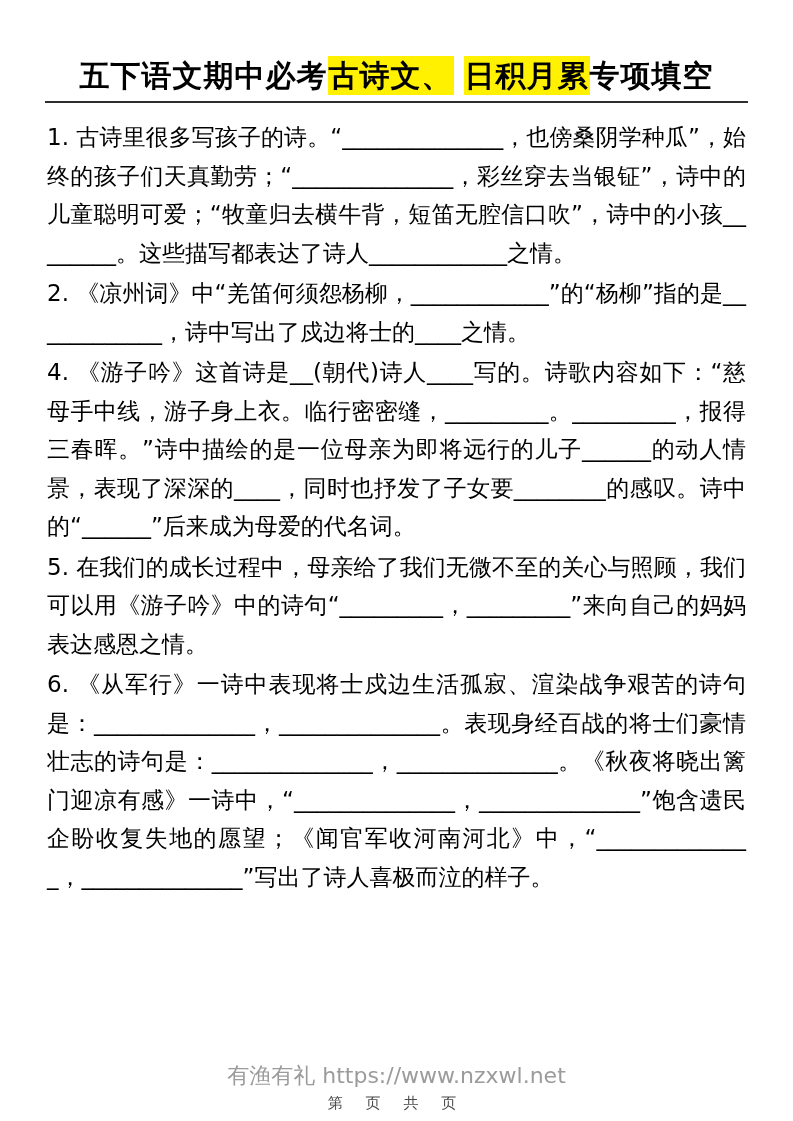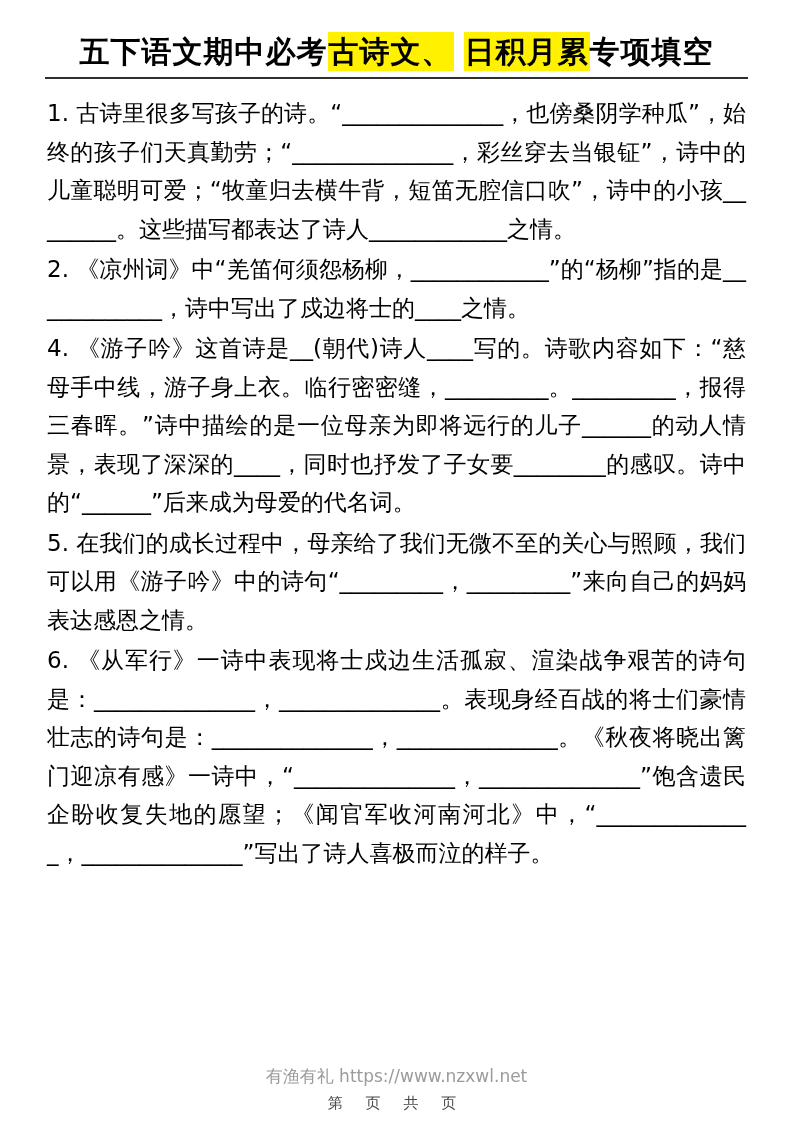--- a/index.html
+++ b/index.html
@@ -12,21 +12,21 @@
     width: 793px;
     height: 1121px;
     background: #ffffff;
     color: #000000;
     font-family: "DejaVu Sans", sans-serif;
     overflow: hidden;
     box-sizing: border-box;
   }
   .title {
     margin: 0;
-    padding-top: 32px;
+    padding-top: 56px;
     text-align: center;
     font-size: 30px;
     font-weight: bold;
     letter-spacing: 1px;
     line-height: 40px;
     white-space: nowrap;
   }
   .title .hl {
     background: #FFF100;
     padding: 2px 1px;
@@ -51,21 +51,21 @@
   }
   .footer {
     position: absolute;
     left: 0;
     right: 0;
     bottom: 8px;
     text-align: center;
   }
   .footer .site {
     color: #9b9b9b;
-    font-size: 17px;
+    font-size: 22px;
     line-height: 24px;
     margin-top: 10px;
   }
   .footer .pagenum {
     margin-top: 5px;
     color: #4a4a4a;
     font-size: 15px;
     letter-spacing: 9px;
     line-height: 20px;
     text-align: center;

